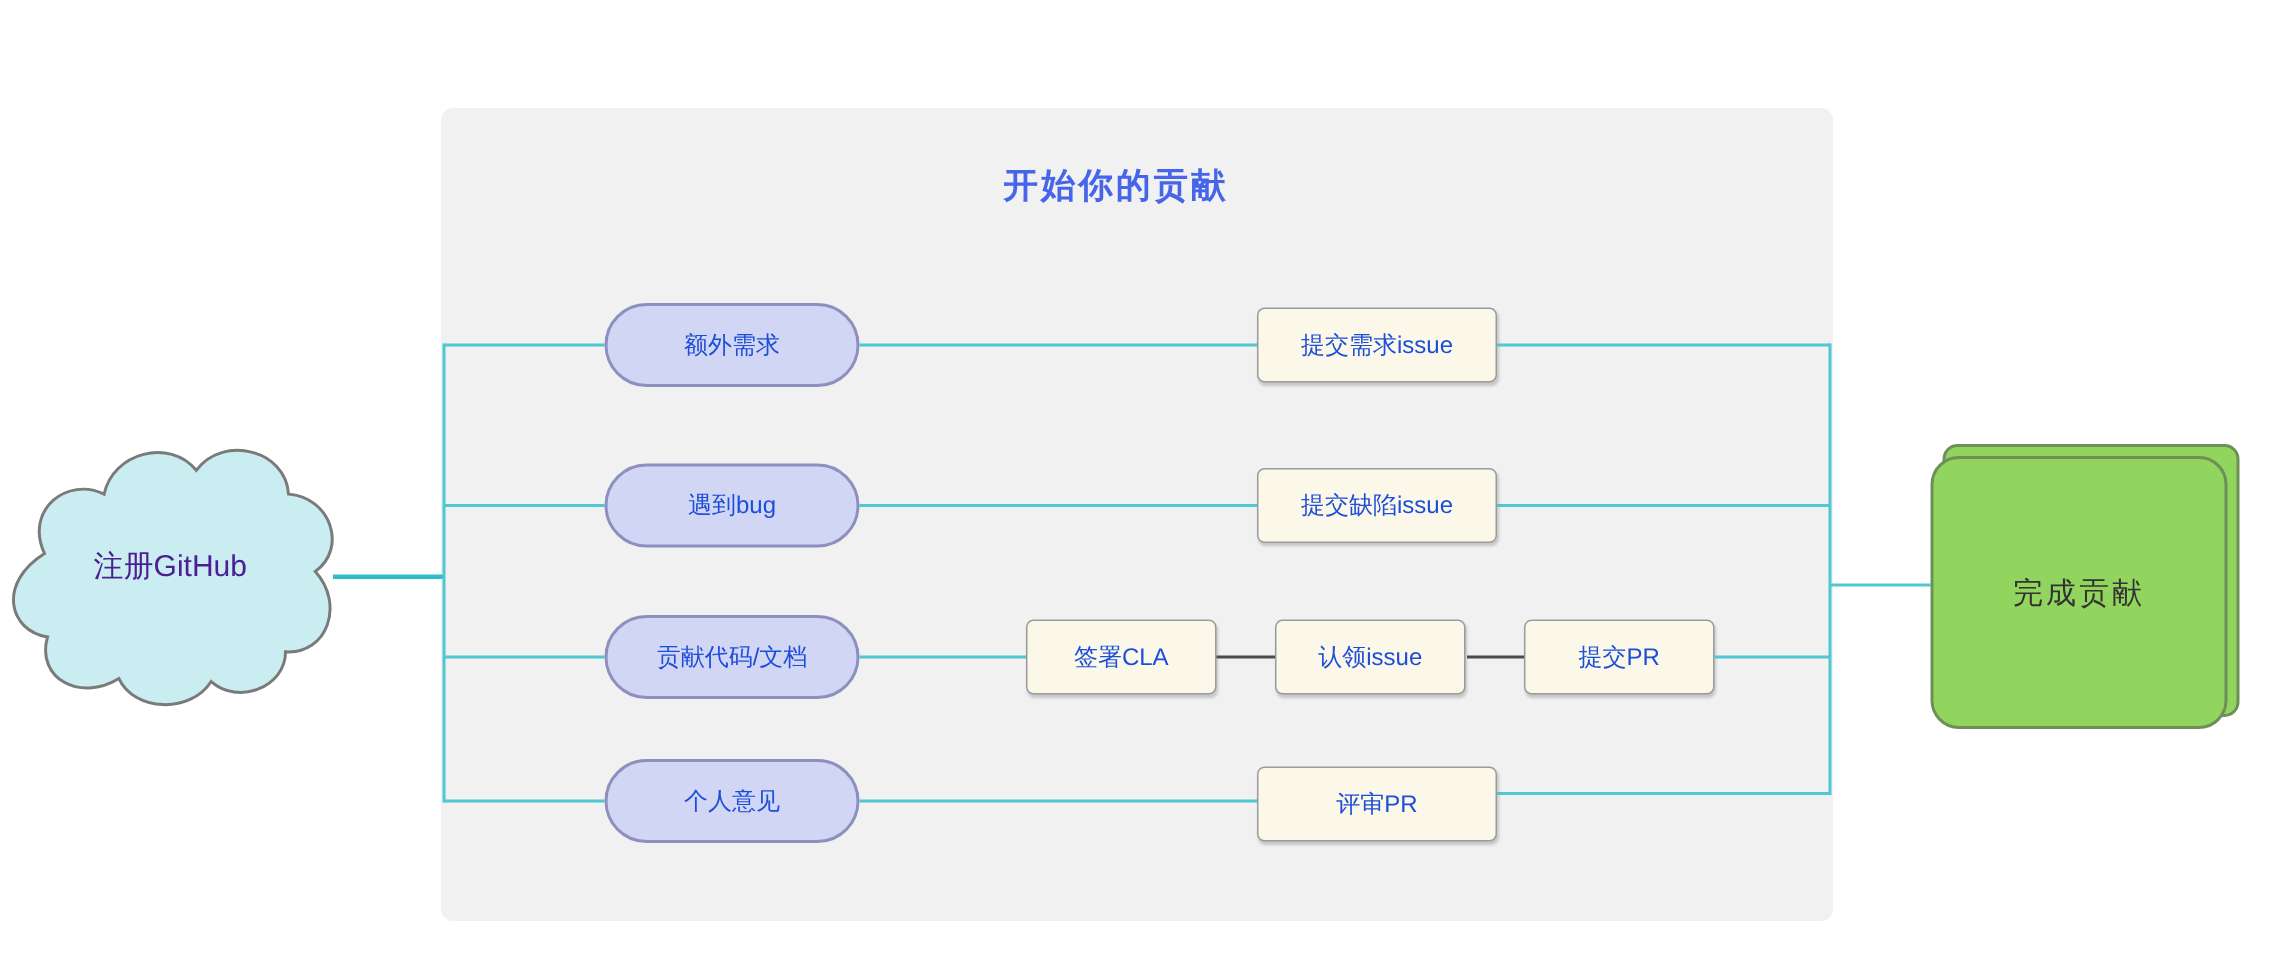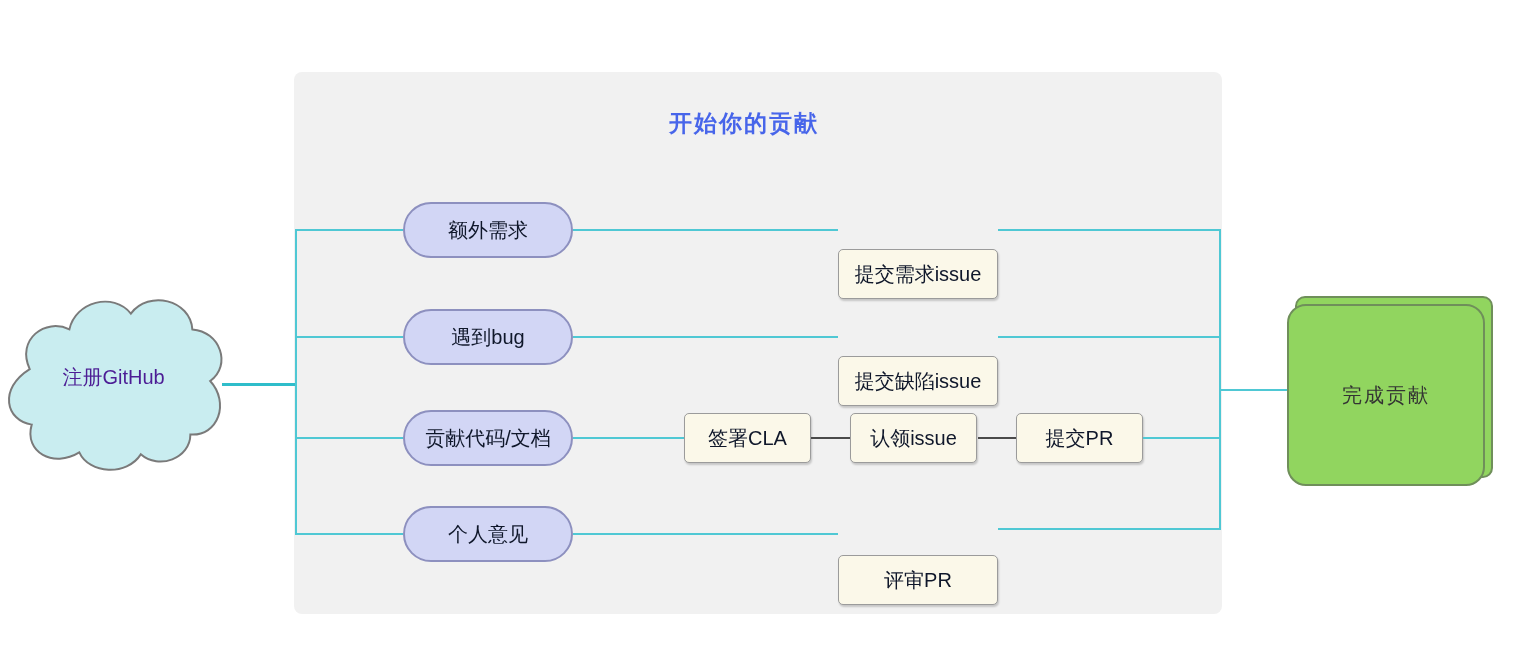--- a/index.html
+++ b/index.html
@@ -5,26 +5,26 @@
   html,body{margin:0;padding:0;background:#ffffff;}
   body{font-family:"Liberation Sans","DejaVu Sans",sans-serif;}
   #canvas{position:relative;width:1522px;height:648px;background:#ffffff;overflow:hidden;}
 
   .panel{position:absolute;left:294px;top:72px;width:928px;height:542px;
          background:#f1f1f1;border-radius:8px;}
   .panel-title{position:absolute;left:294px;top:108px;width:900px;text-align:center;
          font-size:23px;font-weight:bold;color:#4765ea;letter-spacing:2px;}
 
   .node{position:absolute;display:flex;align-items:center;justify-content:center;
-        font-size:20px;color:#0f172a;box-sizing:border-box;}
+        font-size:16px;color:#1d4ed8;box-sizing:border-box;}
 
   .pill{width:170px;height:56px;background:#d2d6f5;border:2px solid #8d90bf;border-radius:28px;}
   .step{height:50px;background:#fbf8e9;border:1px solid #9b9b9b;border-radius:5px;
         box-shadow:1px 2px 2px rgba(0,0,0,0.18);}
-  .step.wide{width:160px;margin-top:44px;}
+  .step.wide{width:160px;}
   .step.narrow{width:127px;}
 
   .hline{position:absolute;height:2px;background:#4fc8d4;}
   .vline{position:absolute;width:2px;background:#4fc8d4;}
   .hline.dark{background:#4a4a4a;}
   .hline.thick{height:3px;background:#2fbdca;}
 
   .cloud-wrap{position:absolute;left:-4px;top:272px;width:238px;height:212px;}
   .cloud-label{position:absolute;left:6px;top:364px;width:215px;text-align:center;
         font-size:20px;color:#4c1d95;}

